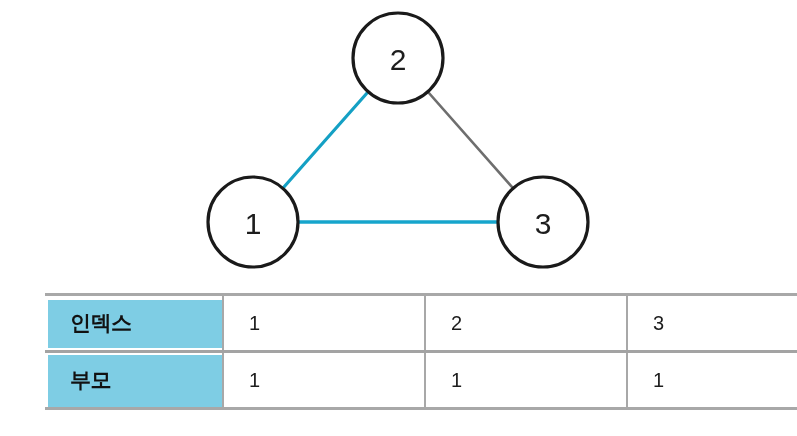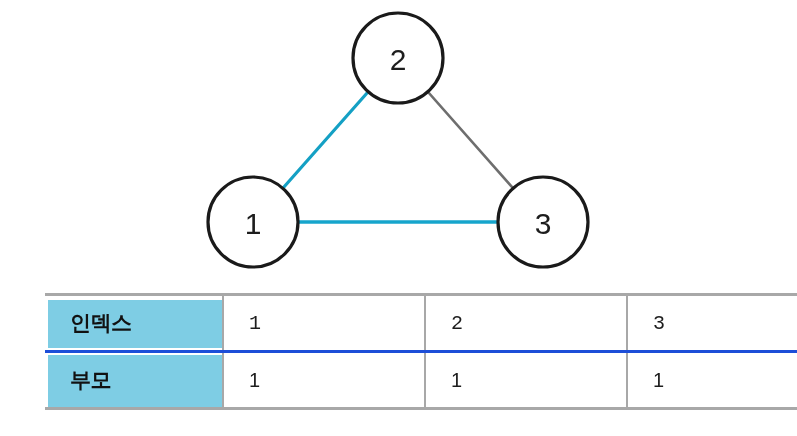--- a/index.html
+++ b/index.html
@@ -81,23 +81,23 @@
     letter-spacing: -0.5px;
   }
   .data-cell {
     width: 175px;
     padding-left: 25px !important;
     border-left: 2px solid #a8a8a8;
     font-size: 21px;
     color: #2b2b2b;
   }
   .data-cell.last { width: 176px; }
-  .row-index td { border-top: 3px solid #a8a8a8; font-family: Liberation Mono, monospace; }
+  .row-index td { border-top: 3px solid #a8a8a8; }
   .row-index .hdr-cell { border-top: 3px solid #a8a8a8; }
-  .row-parent td { border-top: 3px solid #1d4ed8; border-bottom: 3px solid #a8a8a8; }
+  .row-parent td { border-top: 3px solid #a3a3a3; border-bottom: 3px solid #a8a8a8; }
   .row-index .hdr-cell, .row-parent .hdr-cell { border-left: none; }
   .row-index .hdr-cell { border-top-color: #a8a8a8; }
 </style>
 </head>
 <body>
 
 <div id="page">
 
   <div id="graph-area">
     <svg id="graph-svg" width="797" height="285" viewBox="0 0 797 285">

